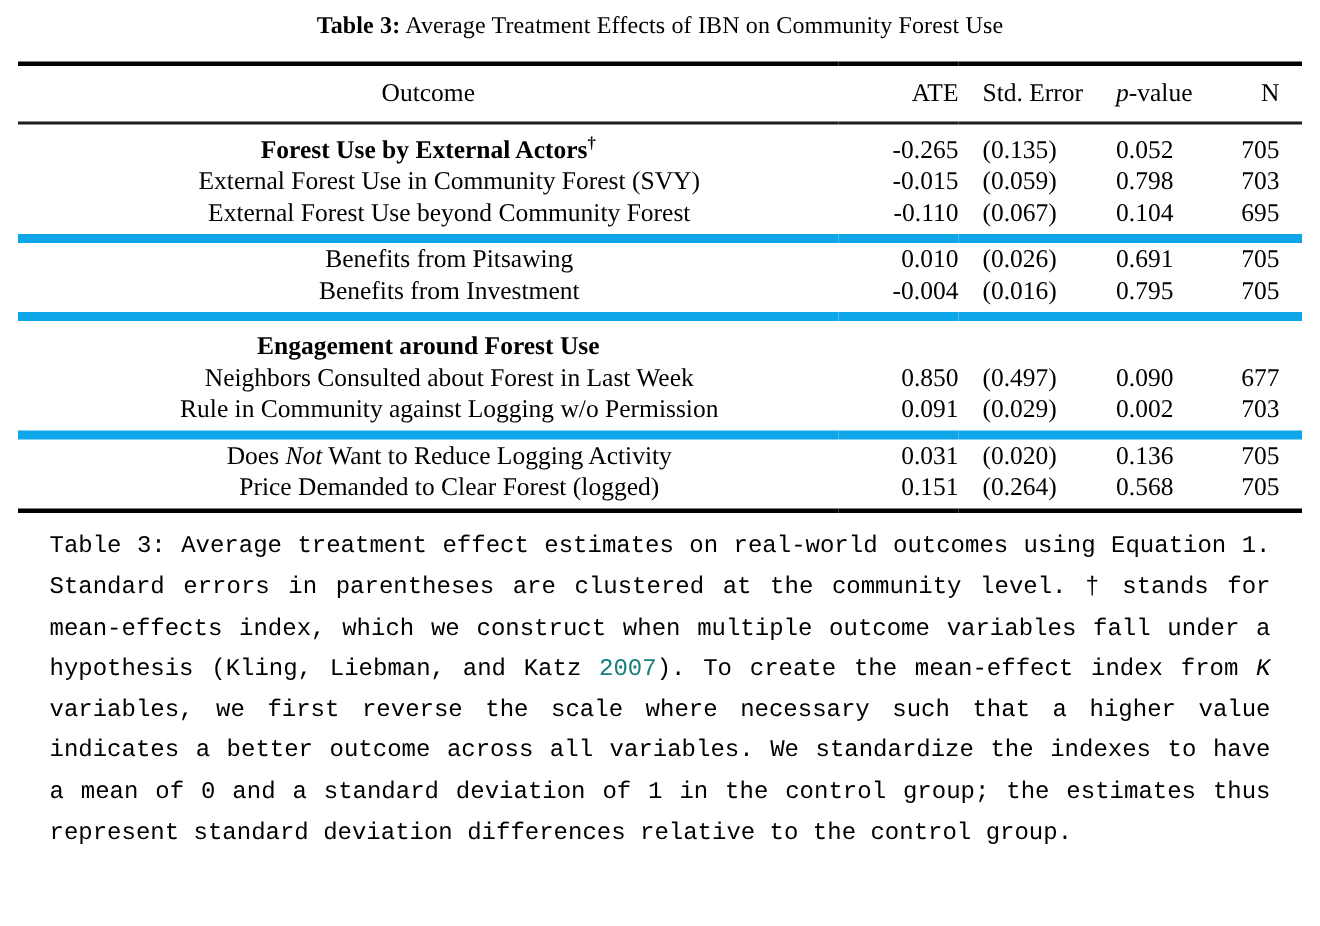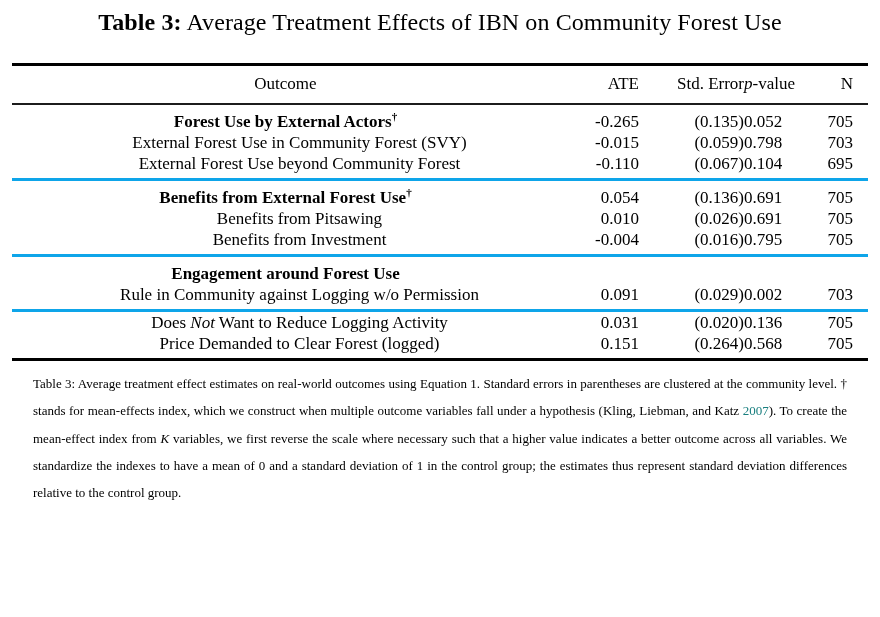--- a/index.html
+++ b/index.html
@@ -4,58 +4,59 @@
 <style>
   * { margin: 0; padding: 0; box-sizing: border-box; }
   html, body { background: #ffffff; }
   body {
     width: 880px; height: 617px;
     font-family: "Liberation Serif", "DejaVu Serif", serif;
     color: #000000;
   }
   .page { width: 880px; height: 617px; padding-top: 9px; overflow: hidden; }
 
-  .title { text-align: center; font-size: 24px; margin-bottom: 27px; letter-spacing: 0.1px; }
+  .title { text-align: center; font-size: 16px; margin-bottom: 14px; letter-spacing: 0.1px; }
   .title .b { font-weight: bold; }
 
   table.results {
     border-collapse: collapse;
     width: 856px;
     margin: 0 12px;
     font-size: 17px;
     border-top: 3px solid #000000;
     border-bottom: 3px solid #000000;
   }
   thead { border-bottom: 2px solid #1c1c1c; }
   thead th { font-weight: normal; text-align: left; padding: 8px 0 9px 0; }
-  tbody { border-bottom: 3px solid #0ea5e9; }
+  tbody { border-bottom: 6px solid #0ea5e9; }
   tbody.last { border-bottom: none; }
   td, th { vertical-align: baseline; }
   td { line-height: 21px; padding: 0; }
   tbody tr.first td { padding-top: 6px; }
   tbody tr.lastrow td { padding-bottom: 4px; }
 
   .co { text-align: center; }
   .indent { padding-left: 28px; }
   .ca { width: 80px;  text-align: right; }
-  .cs { width: 105px; text-align: right; padding-left: 16px; }
+  .cs { width: 105px; text-align: left; padding-left: 16px; }
   .cp { width: 64px;  text-align: left; }
   .cn { width: 60px;  text-align: right; padding-right: 15px; }
   th.cs { padding-left: 16px; }
   th.cn { padding-right: 15px; }
 
   .shead { font-weight: bold; }
   sup.dag { font-size: 11px; font-weight: bold; line-height: 0; vertical-align: super; }
   i { font-style: italic; }
 
   .caption {
     margin: 9px 33px 0 33px;
-    font-size: 13px;
+    font-size: 16px;
     line-height: 27.3px;
     text-align: justify;
+    font-family: Liberation Mono, monospace;
   }
   .cite { color: #177e7e; text-decoration: none; cursor: pointer; }
 </style>
 </head>
 <body>
 
 <div class="page">
 
   <div class="title">
     <span class="b">Table 3:</span>
@@ -91,27 +92,20 @@
       <tr class="lastrow">
         <td class="co indent">External Forest Use beyond Community Forest</td>
         <td class="ca">-0.110</td>
         <td class="cs">(0.067)</td>
         <td class="cp">0.104</td>
         <td class="cn">695</td>
       </tr>
     </tbody>
 
     <tbody>
-      <tr class="first">
-        <td class="co"><span class="shead">Benefits from External Forest Use</span><sup class="dag">†</sup></td>
-        <td class="ca">0.054</td>
-        <td class="cs">(0.136)</td>
-        <td class="cp">0.691</td>
-        <td class="cn">705</td>
-      </tr>
       <tr>
         <td class="co indent">Benefits from Pitsawing</td>
         <td class="ca">0.010</td>
         <td class="cs">(0.026)</td>
         <td class="cp">0.691</td>
         <td class="cn">705</td>
       </tr>
       <tr class="lastrow">
         <td class="co indent">Benefits from Investment</td>
         <td class="ca">-0.004</td>
@@ -121,20 +115,27 @@
       </tr>
     </tbody>
 
     <tbody>
       <tr class="first">
         <td class="co"><span class="shead">Engagement around Forest Use</span><sup class="dag"></sup></td>
         <td class="ca"></td>
         <td class="cs"></td>
         <td class="cp"></td>
         <td class="cn"></td>
+      </tr>
+      <tr>
+        <td class="co indent">Neighbors Consulted about Forest in Last Week</td>
+        <td class="ca">0.850</td>
+        <td class="cs">(0.497)</td>
+        <td class="cp">0.090</td>
+        <td class="cn">677</td>
       </tr>
       <tr class="lastrow">
         <td class="co indent">Rule in Community against Logging w/o Permission</td>
         <td class="ca">0.091</td>
         <td class="cs">(0.029)</td>
         <td class="cp">0.002</td>
         <td class="cn">703</td>
       </tr>
     </tbody>
 

